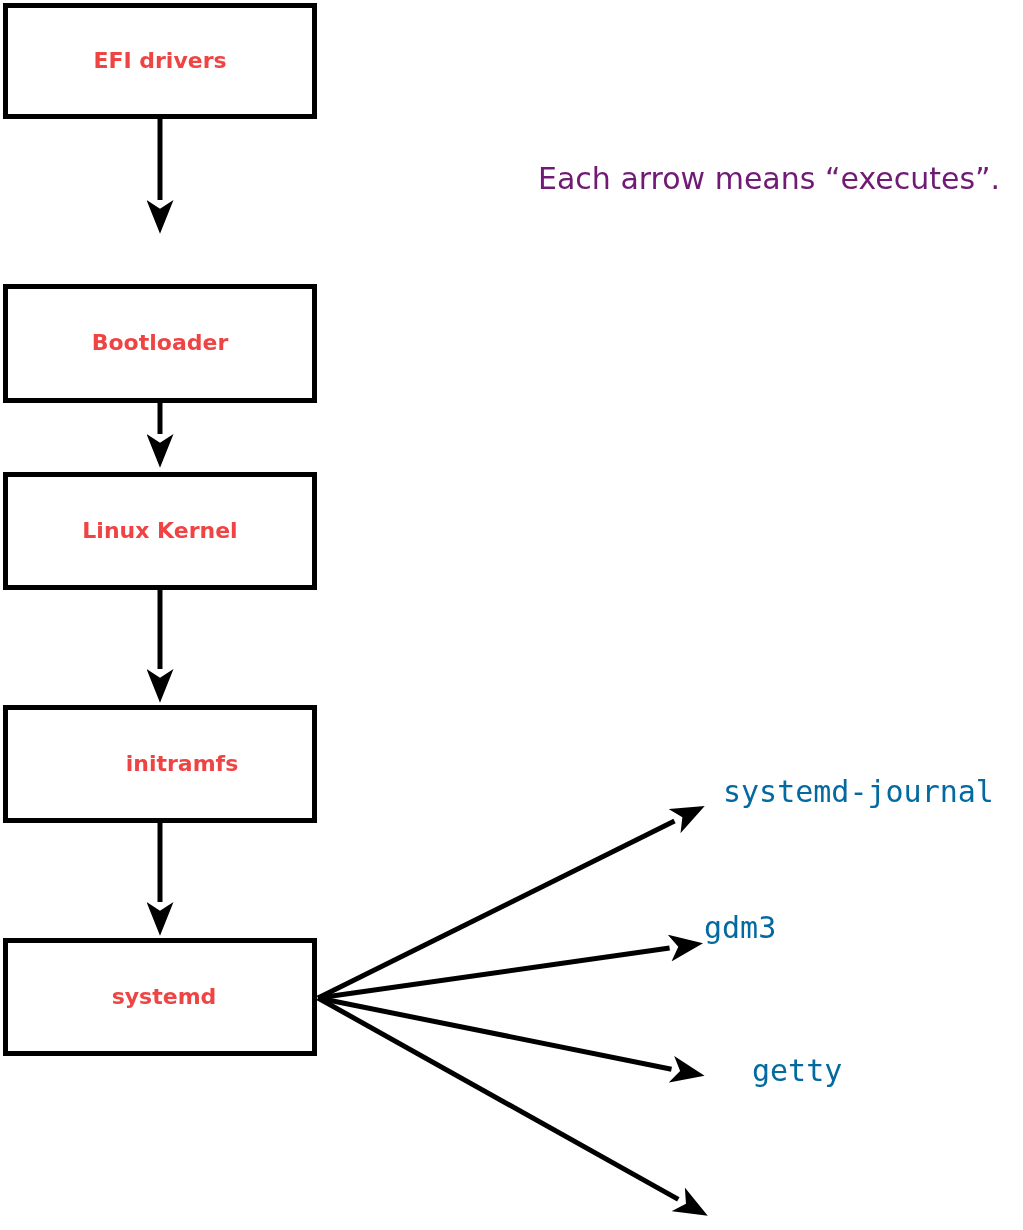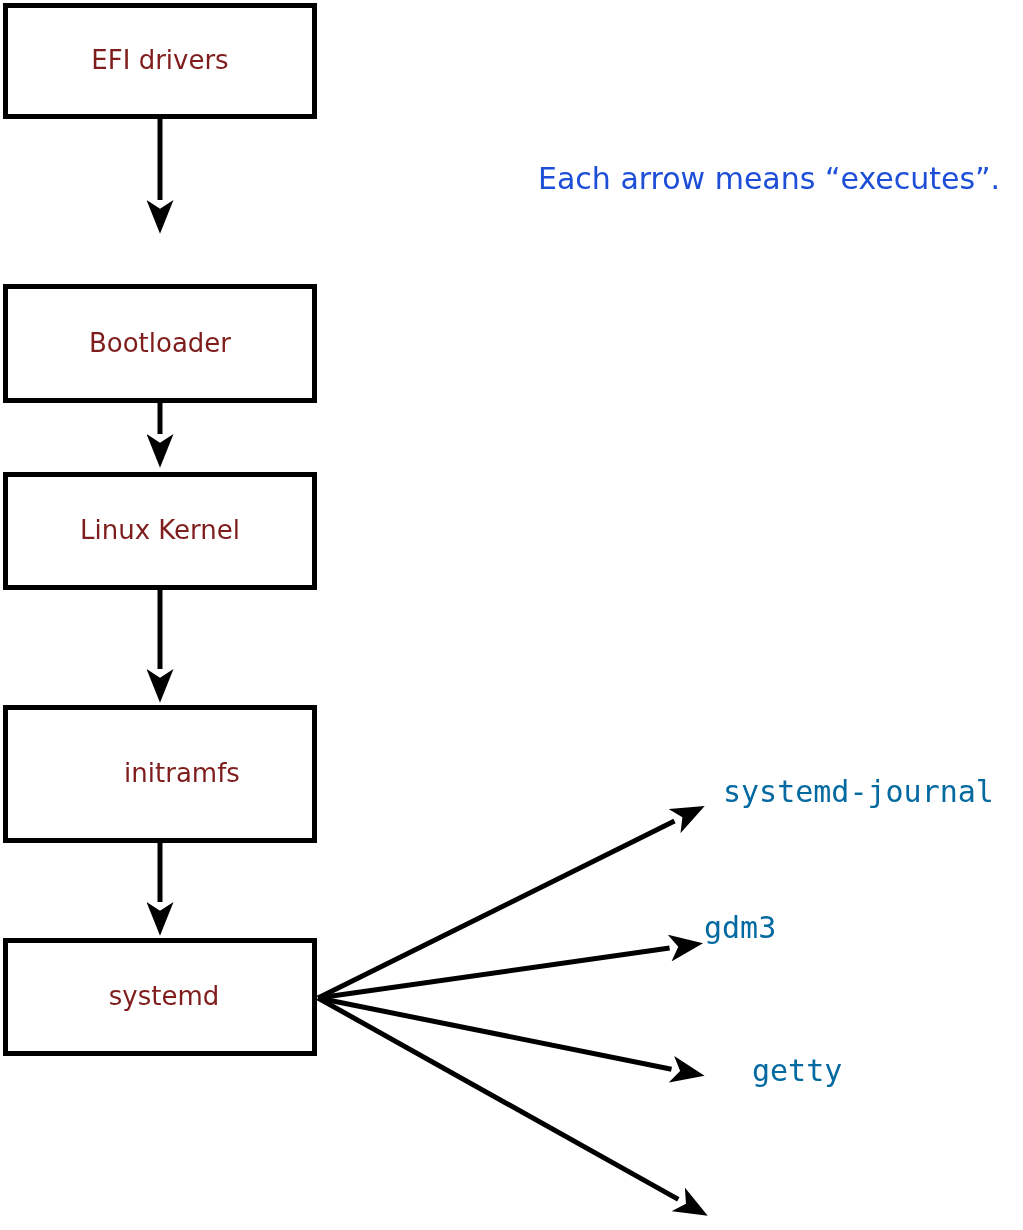--- a/index.html
+++ b/index.html
@@ -26,49 +26,50 @@
   .node {
     position: absolute;
     left: 3px;
     width: 314px;
     box-sizing: border-box;
     background: #ffffff;
     border: 5px solid #000000;
     display: flex;
     align-items: center;
     justify-content: center;
-    font-size: 26px;
+    font-size: 22px;
     line-height: 1.2;
-    color: #7f1d1d;
+    color: #ef4444;
+    font-weight: bold;
   }
   .node-efi        { top: 3px;   height: 116px; }
   .node-bootloader { top: 236px; height: 119px; margin-top: 48px; }
   .node-kernel     { top: 472px; height: 118px; }
-  .node-initramfs  { top: 705px; height: 138px; padding-left: 44px; }
+  .node-initramfs  { top: 705px; height: 118px; padding-left: 44px; }
   .node-systemd    { top: 938px; height: 118px; padding-left: 8px; }
   .proc-label {
     position: absolute;
     white-space: nowrap;
     font-family: "DejaVu Sans Mono", monospace;
     font-size: 30px;
     line-height: 38px;
     color: #0369a1;
   }
   .proc-journal { left: 723px; top: 773px; }
   .proc-gdm3    { left: 704px; top: 909px; }
   .proc-getty   { left: 752px; top: 1052px; }
   .proc-sshd    { left: 717px; top: 1256px; font-family: "DejaVu Sans", sans-serif; margin-left: 14px; }
   .annotation {
     position: absolute;
     left: 538px;
     top: 160px;
     white-space: nowrap;
     font-size: 30px;
     line-height: 38px;
-    color: #1d4ed8;
+    color: #701a75;
   }
 </style>
 </head>
 <body>
 
 <div class="canvas">
 
   <svg class="arrow-layer" width="1023" height="1230" viewBox="0 0 1023 1230" xmlns="http://www.w3.org/2000/svg" aria-hidden="true">
     <defs>
       <marker id="ah" viewBox="0 0 10 8" refX="0" refY="4" markerWidth="34" markerHeight="27" markerUnits="userSpaceOnUse" orient="auto">

